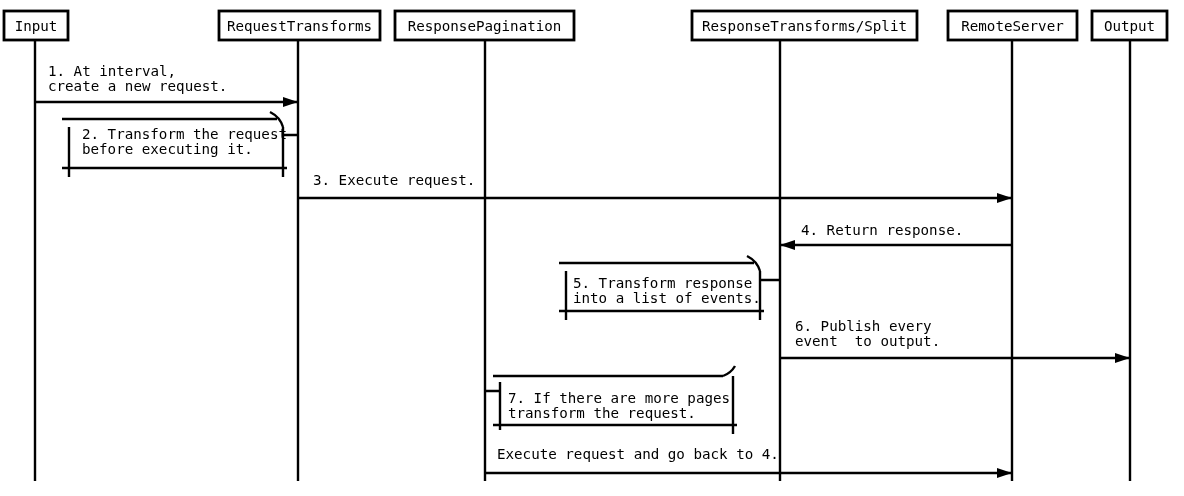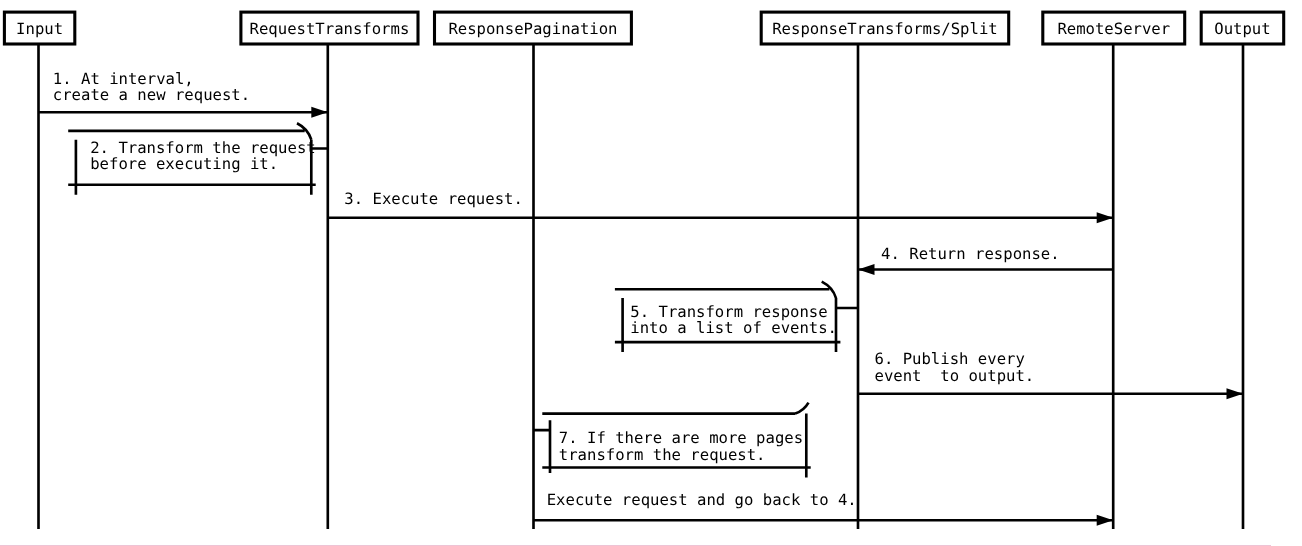--- a/index.html
+++ b/index.html
@@ -1,20 +1,20 @@
 <!DOCTYPE html>
 <html><head>
 <meta charset="utf-8">
 <style>
   html, body { margin: 0; padding: 0; background: #ffffff; }
   .diagram-wrap {
     position: relative;
     width: 1184px;
     height: 496px;
-    background: #be185d;
+    background: #86efac;
     overflow: hidden;
   }
   svg { display: block; }
   svg text {
     font-family: "DejaVu Sans Mono", "Liberation Mono", monospace;
     font-size: 14.2px;
     white-space: pre;
   }
 </style>
 </head>

